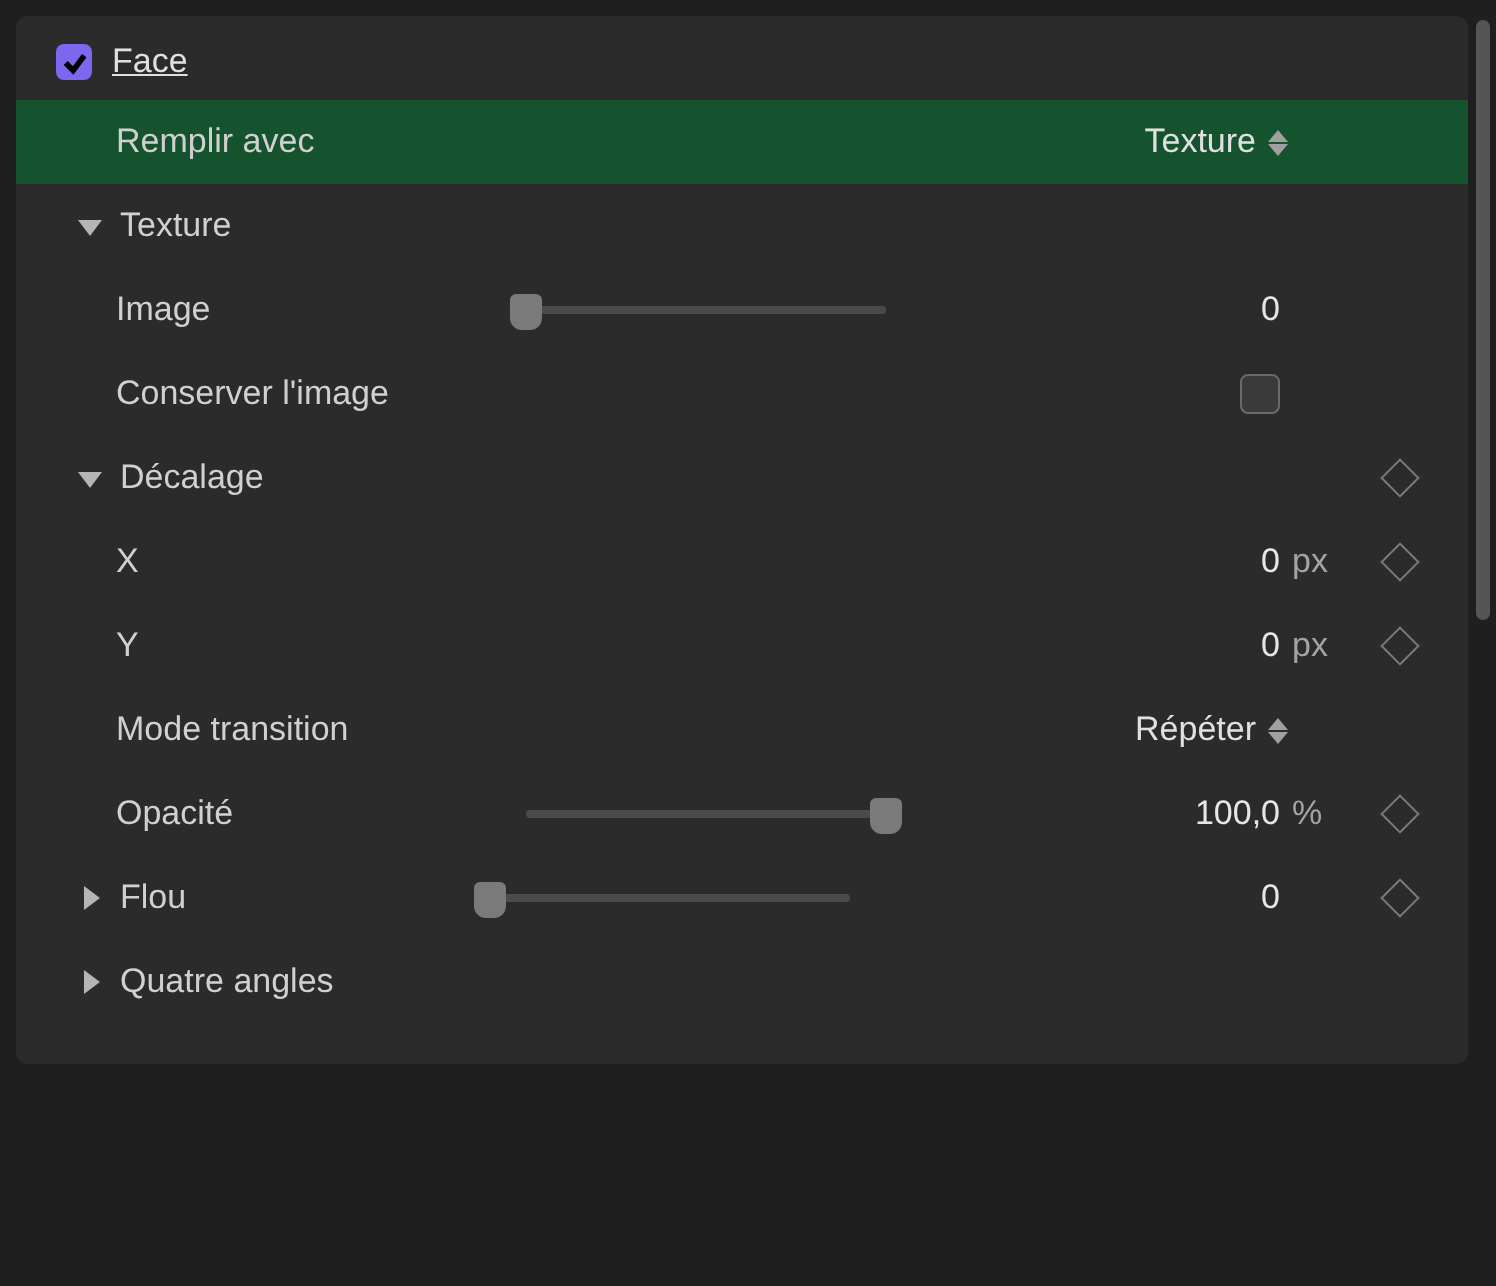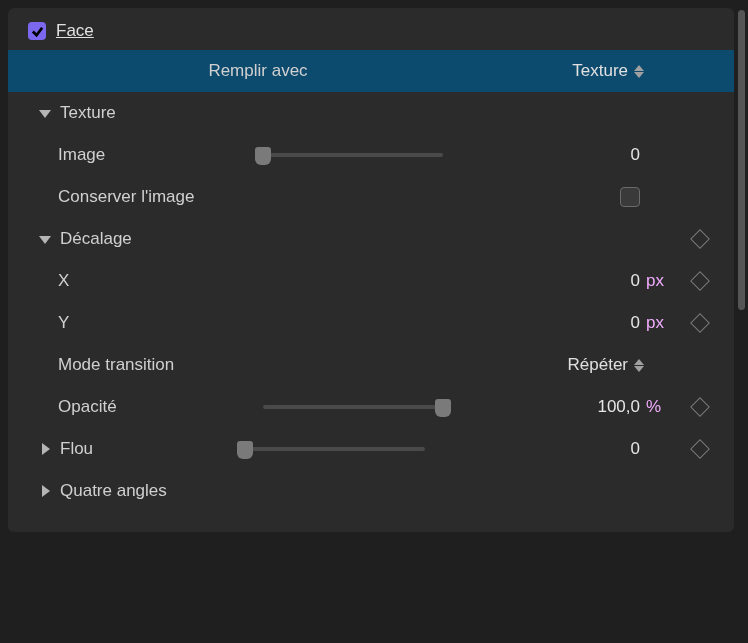--- a/index.html
+++ b/index.html
@@ -101,21 +101,21 @@
     }
     .col-value {
       flex: 1;
       text-align: right;
       padding-right: 6px;
       color: #e6e6e6;
       font-size: 17px;
     }
     .col-unit {
       width: 36px;
-      color: #f0abfc;
+      color: #a3a3a3;
       font-size: 17px;
       text-align: left;
     }
     .col-keyframe {
       width: 36px;
       display: flex;
       justify-content: center;
       align-items: center;
     }
     .keyframe {
@@ -177,22 +177,21 @@
     .italic {
       font-style: italic;
       color: #e8e8e8;
     }
     .image-row {
       height: 80px;
       align-items: flex-start;
       padding-top: 6px;
     }
     .fill-row {
-      background: #0c4a6e;
-      text-align: center;
+      background: #14532d;
     }
     .header-row {
       height: 38px;
       text-decoration: underline;
     }
     .header-right-slot { width: 36px; }
   </style>
 </head>
 <body>
 

